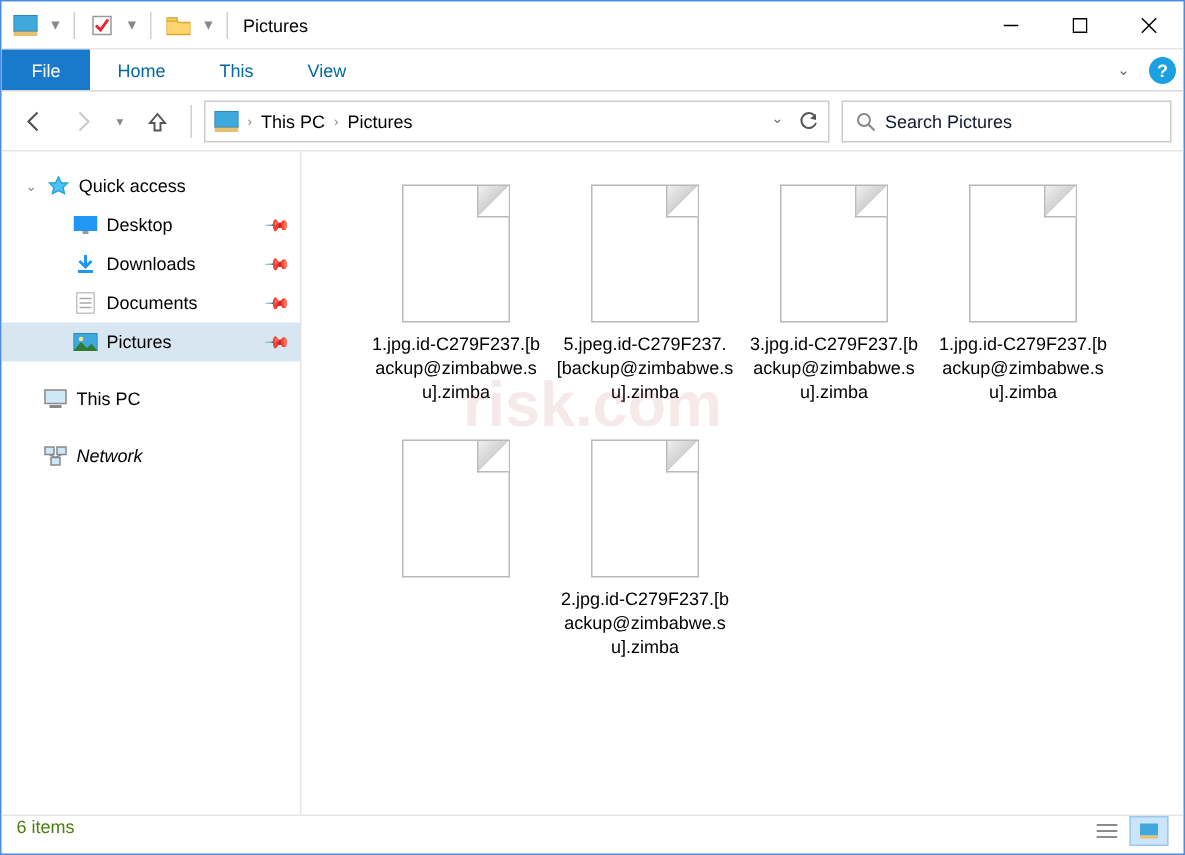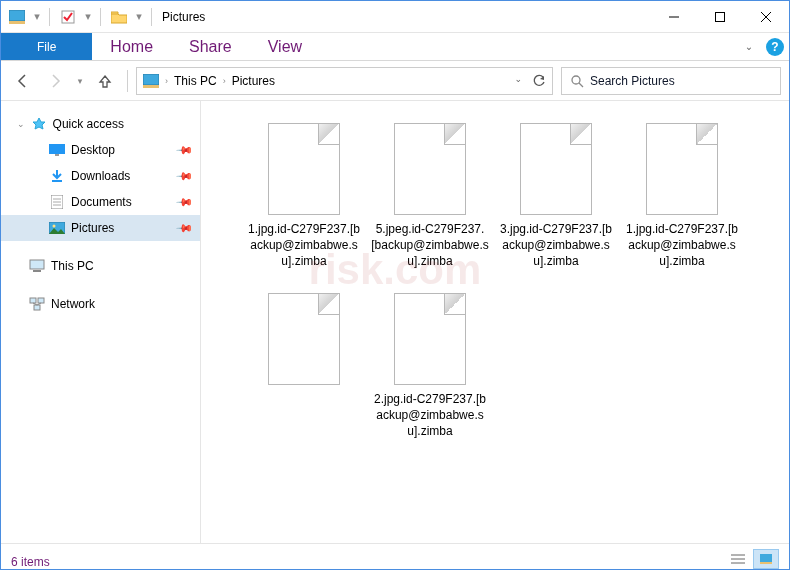--- a/index.html
+++ b/index.html
@@ -9,22 +9,22 @@
 .titlebar { height: 32px; display: flex; align-items: center; padding: 0 0 0 4px; border-bottom: 1px solid #e5e5e5; }
 .titlebar .qat { display: flex; align-items: center; gap: 2px; }
 .titlebar .qat-item { width: 24px; height: 24px; display: flex; align-items: center; justify-content: center; font-size: 11px; }
 .titlebar .divider { width: 1px; height: 18px; background: #d0d0d0; margin: 0 4px; }
 .titlebar .title { margin-left: 6px; font-size: 12px; color: #000; }
 .titlebar .win-controls { margin-left: auto; display: flex; }
 .titlebar .win-controls > div { width: 46px; height: 32px; display: flex; align-items: center; justify-content: center; }
 
 
 .ribbon { height: 28px; display: flex; align-items: stretch; border-bottom: 1px solid #d8d8d8; }
-.ribbon .file-tab { background: #1979ca; color: #fff; padding: 0 36px; font-size: 12px; display: flex; align-items: center; }
-.ribbon .tab { padding: 0 18px; font-size: 16px; color: #701a75; display: flex; align-items: center; text-align: center; }
+.ribbon .file-tab { background: #1979ca; color: #fff; padding: 0 20px; font-size: 12px; display: flex; align-items: center; }
+.ribbon .tab { padding: 0 18px; font-size: 12px; color: #0369a1; display: flex; align-items: center; text-align: center; }
 .ribbon .btn-down { margin-left: auto; width: 24px; display: flex; align-items: center; justify-content: center; color: #666; font-size: 10px; }
 .ribbon .help { width: 28px; display: flex; align-items: center; justify-content: center; }
 .ribbon .help-circle { width: 18px; height: 18px; border-radius: 50%; background: #1ba1e2; color: #fff; font-size: 12px; font-weight: bold; display: flex; align-items: center; justify-content: center; }
 
 
 .navbar { height: 40px; display: flex; align-items: center; padding: 4px 8px; gap: 4px; border-bottom: 1px solid #e5e5e5; }
 .nav-btn { width: 28px; height: 28px; display: flex; align-items: center; justify-content: center; color: #555; font-size: 14px; }
 .nav-btn.disabled { color: #bbb; }
 .nav-divider { width: 1px; height: 22px; background: #d0d0d0; margin: 0 4px; }
 .address { flex: 1; height: 28px; border: 1px solid #ccc; display: flex; align-items: center; padding: 0 6px; gap: 6px; font-size: 12px; }
@@ -46,21 +46,21 @@
 .content { flex: 1; padding: 14px 0 0 12px; overflow: auto; }
 .grid { display: flex; flex-wrap: wrap; gap: 0px; margin-left: 28px; }
 .file-item { width: 126px; height: 170px; display: flex; flex-direction: column; align-items: center; padding: 8px 4px 4px 4px; }
 .file-icon { width: 72px; height: 92px; position: relative; margin-bottom: 6px; }
 .file-page { position: absolute; inset: 0; background: #fff; border: 1px solid #b8b8b8; }
 .file-page::before { content: ""; position: absolute; top: 0; right: 0; border-style: solid; border-width: 0 20px 20px 0; border-color: transparent #fff transparent transparent; }
 .file-page::after { content: ""; position: absolute; top: 0; right: 0; width: 20px; height: 20px; background: linear-gradient(135deg, #f0f0f0 0%, #d0d0d0 50%, #fff 50%); border-left: 1px solid #b8b8b8; border-bottom: 1px solid #b8b8b8; }
 .file-label { font-size: 12px; text-align: center; line-height: 1.35; word-break: break-all; color: #000; width: 118px; }
 
 
-.status { height: 26px; border-top: 1px solid #e5e5e5; display: flex; align-items: flex-end; padding: 0 10px; font-size: 12px; color: #701a75; }
+.status { height: 26px; border-top: 1px solid #e5e5e5; display: flex; align-items: flex-start; padding: 0 10px; font-size: 12px; color: #4d7c0f; }
 .status .view-btns { margin-left: auto; display: flex; gap: 2px; }
 .status .view-btn { width: 26px; height: 20px; display: flex; align-items: center; justify-content: center; border: 1px solid transparent; }
 .status .view-btn.active { background: #cce4f7; border-color: #99c9ef; }
 
 
 .watermark { position: absolute; top: 50%; left: 50%; transform: translate(-50%, -50%); pointer-events: none; opacity: 0.1; }
 .watermark-circle { width: 300px; height: 300px; display: flex; flex-direction: column; align-items: center; justify-content: center; }
 .watermark-pc { font-size: 150px; font-weight: bold; color: #a33; letter-spacing: -10px; }
 .watermark-risk { font-size: 42px; font-weight: bold; color: #a33; margin-top: -30px; }
 
@@ -120,21 +120,21 @@
           <line x1="0" y1="0" x2="10" y2="10" stroke="#000"></line>
           <line x1="10" y1="0" x2="0" y2="10" stroke="#000"></line>
         </svg>
       </div>
   </div>
 </div>
 
 <div class="ribbon">
   <div class="file-tab">File</div>
   <div class="tab">Home</div>
-  <div class="tab">Share</div>
+  <div class="tab">This</div>
   <div class="tab">View</div>
   <div class="btn-down">⌄</div>
   <div class="help">
       <div class="help-circle">?</div>
     </div>
 </div>
 
 <div class="navbar">
   <div class="nav-btn">
       <svg width="16" height="16">
@@ -257,21 +257,21 @@
     <div class="tree-item" style="padding-left:28px;">
       <span class="icon-sm">
           <svg width="16" height="14">
             <rect x="1" y="1" width="14" height="9" fill="#cfe8f7" stroke="#888"></rect>
             <rect x="4" y="11" width="8" height="2" fill="#888"></rect>
           </svg>
         </span>
       <span>This PC</span>
     </div>
     <div style="height:12px"></div>
-    <div class="tree-item" style="padding-left:28px;">
+    <div class="tree-item" style="padding-left:28px;font-style:italic;">
       <span class="icon-sm">
           <svg width="16" height="14">
             <rect x="1" y="1" width="6" height="5" fill="#cfe8f7" stroke="#888"></rect>
             <rect x="9" y="1" width="6" height="5" fill="#cfe8f7" stroke="#888"></rect>
             <rect x="5" y="8" width="6" height="5" fill="#cfe8f7" stroke="#888"></rect>
             <line x1="4" y1="6" x2="8" y2="8" stroke="#888"></line>
             <line x1="12" y1="6" x2="8" y2="8" stroke="#888"></line>
           </svg>
         </span>
       <span>Network</span>

